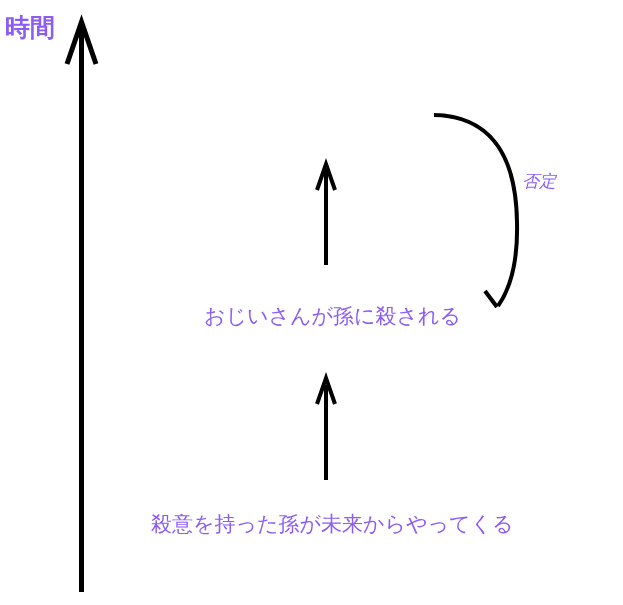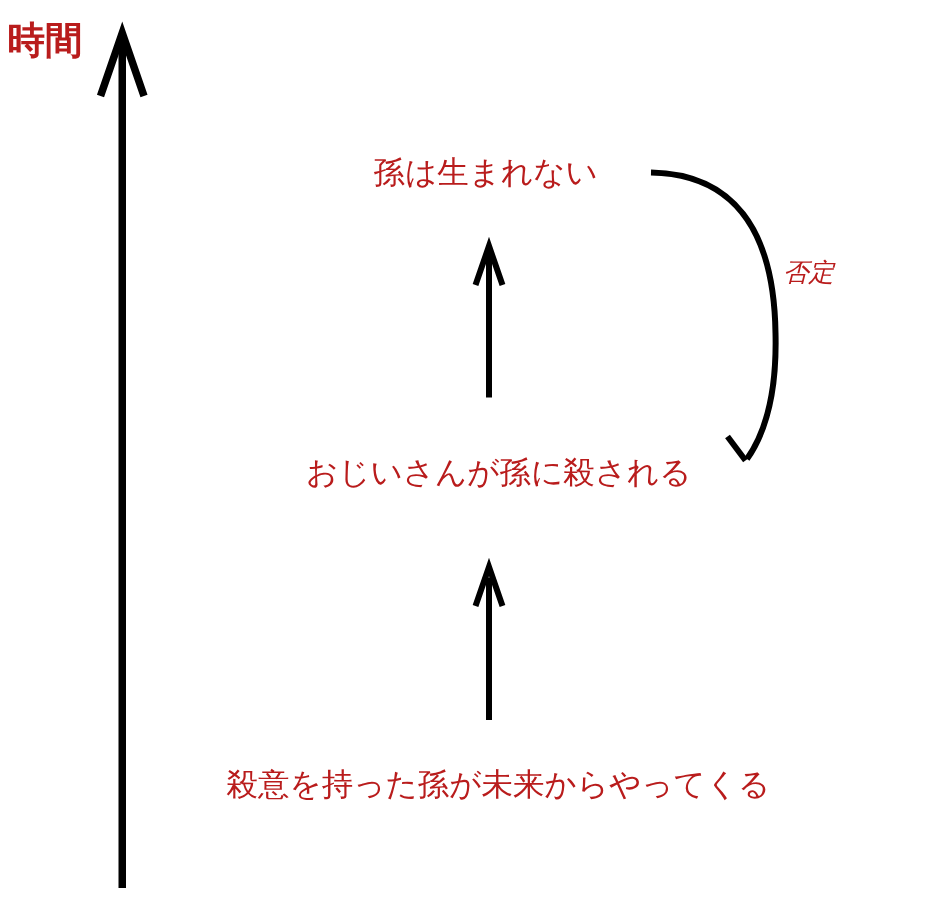--- a/index.html
+++ b/index.html
@@ -13,21 +13,21 @@
     overflow: hidden;
   }
   .arrow-layer {
     position: absolute;
     left: 0; top: 0;
     width: 623px; height: 605px;
   }
   .label {
     position: absolute;
     white-space: nowrap;
-    color: #b91c1c;
+    color: #8b5cf6;
     line-height: 1.2;
   }
   .axis-label   { left: 5px;   top: 12px;  font-size: 25px; font-weight: bold; }
   .event-top    { left: 249px; top: 103px; font-size: 21px; }
   .event-middle { left: 204px; top: 303px; font-size: 21px; }
   .event-bottom { left: 151px; top: 511px; font-size: 21px; }
   .negation     { left: 522px; top: 172px; font-size: 17px; font-style: italic; }
   .stroke { stroke: #000000; fill: none; }
 </style>
 </head>
@@ -53,21 +53,20 @@
     </g>
 
     <g>
       <path class="stroke" d="M 434 115 C 488 116 516 152 517 222 C 518 262 510 289 498 306" stroke-width="4"></path>
       <path class="stroke" d="M 485 291 L 497 307" stroke-width="4"></path>
     </g>
   </svg>
 
   <div class="label axis-label">時間</div>
 
-  <div class="label event-top">孫は生まれない</div>
 
   <div class="label negation">否定</div>
 
   <div class="label event-middle">おじいさんが孫に殺される</div>
 
   <div class="label event-bottom">殺意を持った孫が未来からやってくる</div>
 
 </div>
 
 </body></html>

